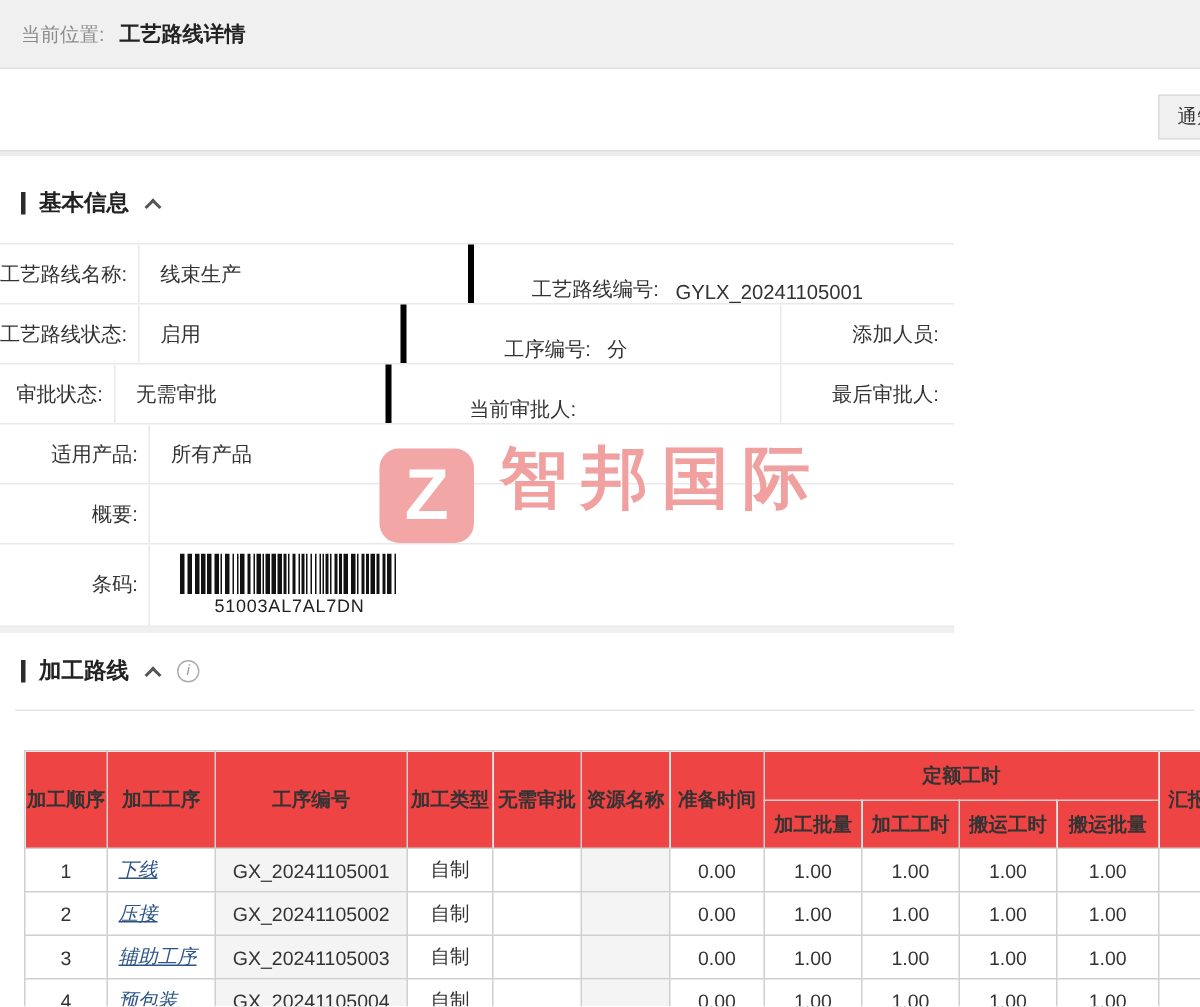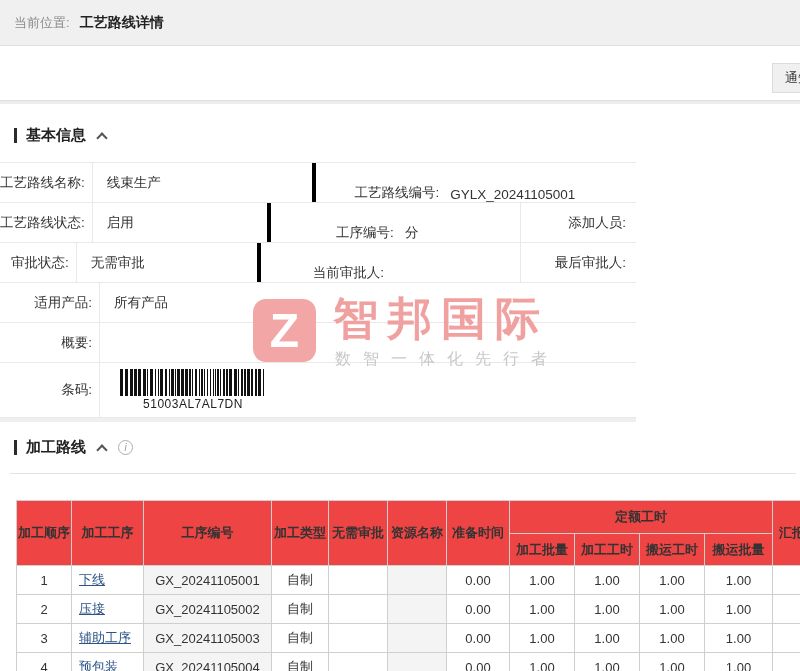--- a/index.html
+++ b/index.html
@@ -69,21 +69,21 @@
 
   
   .ptable-wrap { position:absolute; top:500px; left:16px; width:784px; overflow:hidden; }
   table.ptable { border-collapse:collapse; table-layout:fixed; width:862px; font-size:13px; }
   .ptable th, .ptable td { border:1px solid #cfcfcf; overflow:hidden; white-space:nowrap; }
   .ptable thead th { background:#ef4444; font-weight:bold; color:#333; text-align:center; }
   .ptable thead tr.h1 th { height:33px; }
   .ptable thead tr.h2 th { height:32px; }
   .ptable td { height:29px; text-align:center; background:#fff; color:#333; }
   .ptable td.gray { background:#f4f4f4; }
-  .ptable td.left { text-align:left; padding-left:7px; }
+  .ptable td.left { text-align:left; padding-left:7px;font-style:italic; }
   .ptable th.left { text-align:left; padding-left:6px; }
   a.plink { color:#2d5486; text-decoration:underline; cursor:pointer; }
 </style>
 </head>
 <body>
 
 <div class="page">
 
   <div class="crumbbar">
     <span class="crumb-label">当前位置:</span>
@@ -156,21 +156,20 @@
       </span>
     </div>
 
     <div class="grid-bottom-band"></div>
   </div>
 
   <div class="watermark">
     <div class="wm-logo">Z</div>
     <div class="wm-right">
       <div class="wm-brand">智邦国际</div>
-      <div class="wm-tagline">数智一体化先行者</div>
     </div>
   </div>
 
   <div class="section-header sh-route">
     <span class="sh-bar"></span>
     <span class="sh-title">加工路线</span>
     <span class="chev"></span>
     <span class="info-icon">i</span>
   </div>
   <div class="route-divider"></div>

